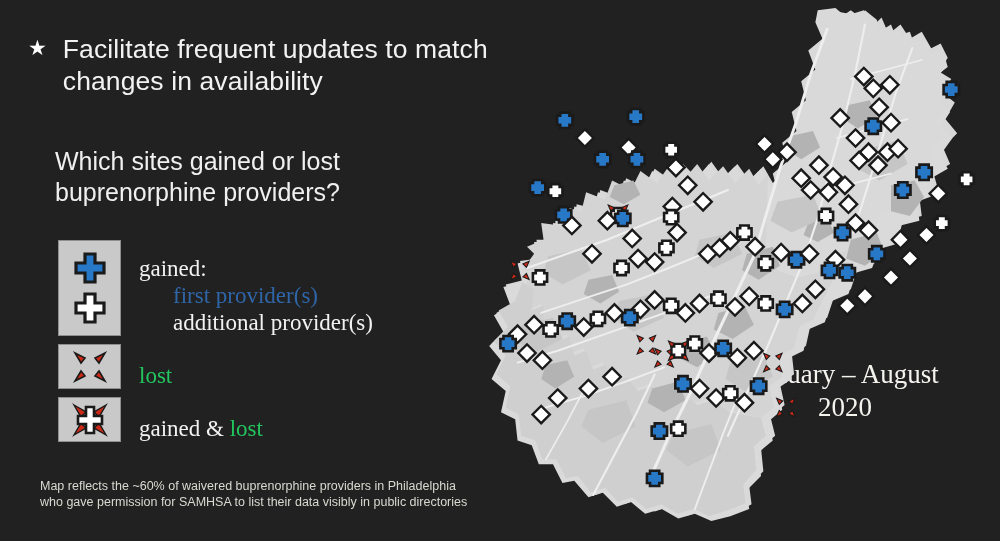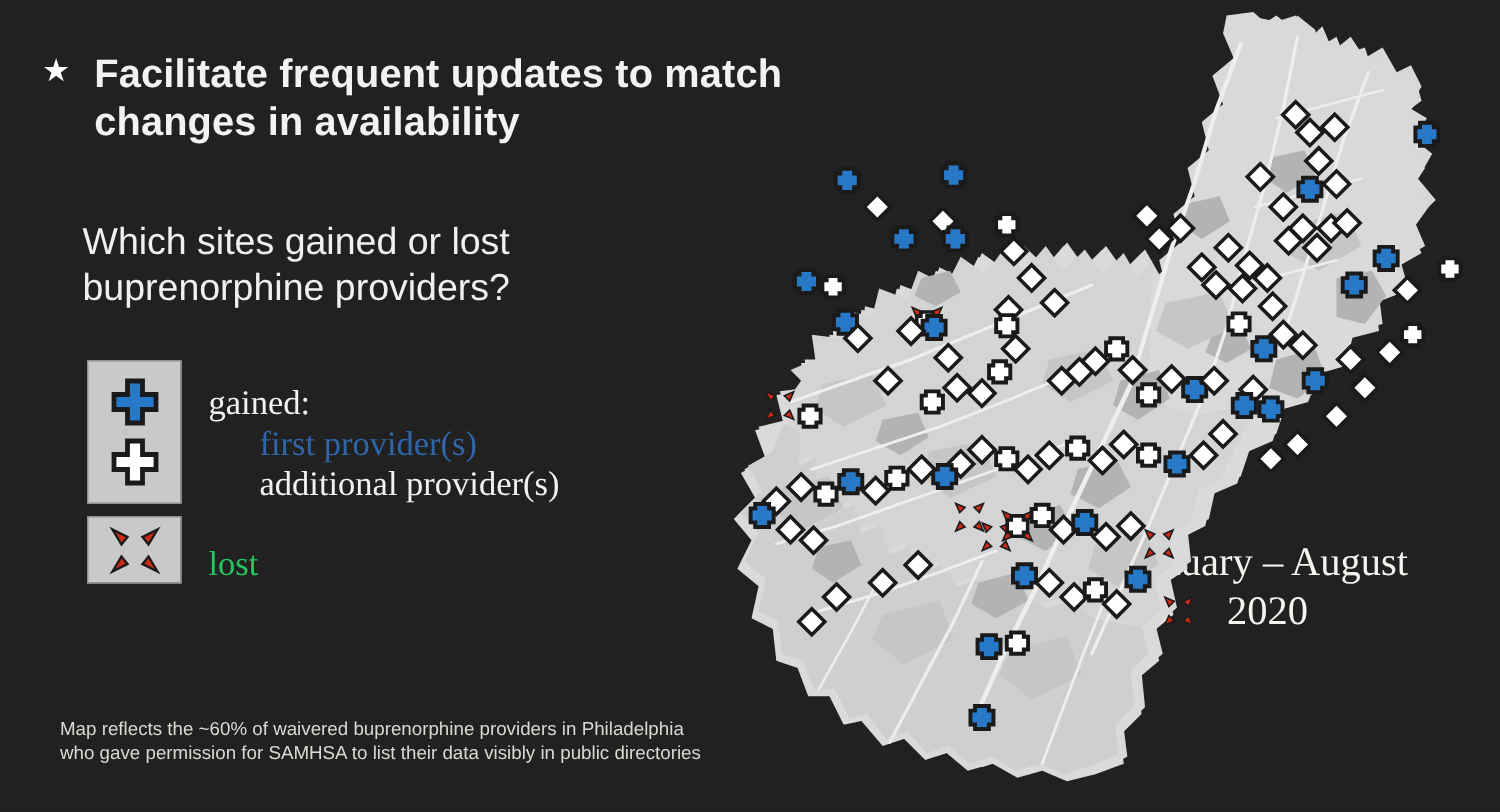--- a/index.html
+++ b/index.html
@@ -30,21 +30,21 @@
     font-size: 21px;
     line-height: 30px;
     margin-right: 16px;
     flex: 0 0 auto;
   }
   #bullet-text {
     color: #f2f2f2;
     font-family: "Liberation Sans", sans-serif;
     font-size: 26.5px;
     line-height: 32px;
-    font-weight: 700;
+    font-weight: 400;
     letter-spacing: 0.1px;
     white-space: pre-line;
   }
 
   
   #question {
     position: absolute;
     left: 55px;
     top: 146px;
     width: 450px;
@@ -175,20 +175,36 @@
             <path d="M4 31 L14 26 L10 21 Z"></path>
             <path d="M34 31 L24 26 L28 21 Z"></path>
           </g>
         </svg>
       </div>
       <div class="legend-label short-label red-text">lost</div>
     </div>
 
     <div class="gap-row"></div>
 
+    <div class="legend-row">
+      <div class="swatch short">
+        <svg width="38" height="34" viewBox="0 0 38 34">
+          <g fill="#cc2a16" stroke="#1a1a1a" stroke-width="1.4" stroke-linejoin="miter">
+            <path d="M3 2 L15 9 L10 14 Z"></path>
+            <path d="M35 2 L23 9 L28 14 Z"></path>
+            <path d="M3 32 L15 25 L10 20 Z"></path>
+            <path d="M35 32 L23 25 L28 20 Z"></path>
+          </g>
+          <path d="M15 4 H23 V13 H31 V21 H23 V30 H15 V21 H7 V13 H15 Z" fill="#ffffff" stroke="#1a1a1a" stroke-width="2.6" stroke-linejoin="miter"></path>
+        </svg>
+      </div>
+      <div class="legend-label short-label">
+        <span>gained &amp; </span><span class="red-text">lost</span>
+      </div>
+    </div>
   </div>
 
   <div id="footnote">Map reflects the ~60% of waivered buprenorphine providers in Philadelphia
 who gave permission for SAMHSA to list their data visibly in public directories</div>
 
   <div id="date-caption">January – August
 2020</div>
 
   <div id="map-wrap">
     <svg id="map-svg" width="530" height="520" viewBox="0 0 440 440">

